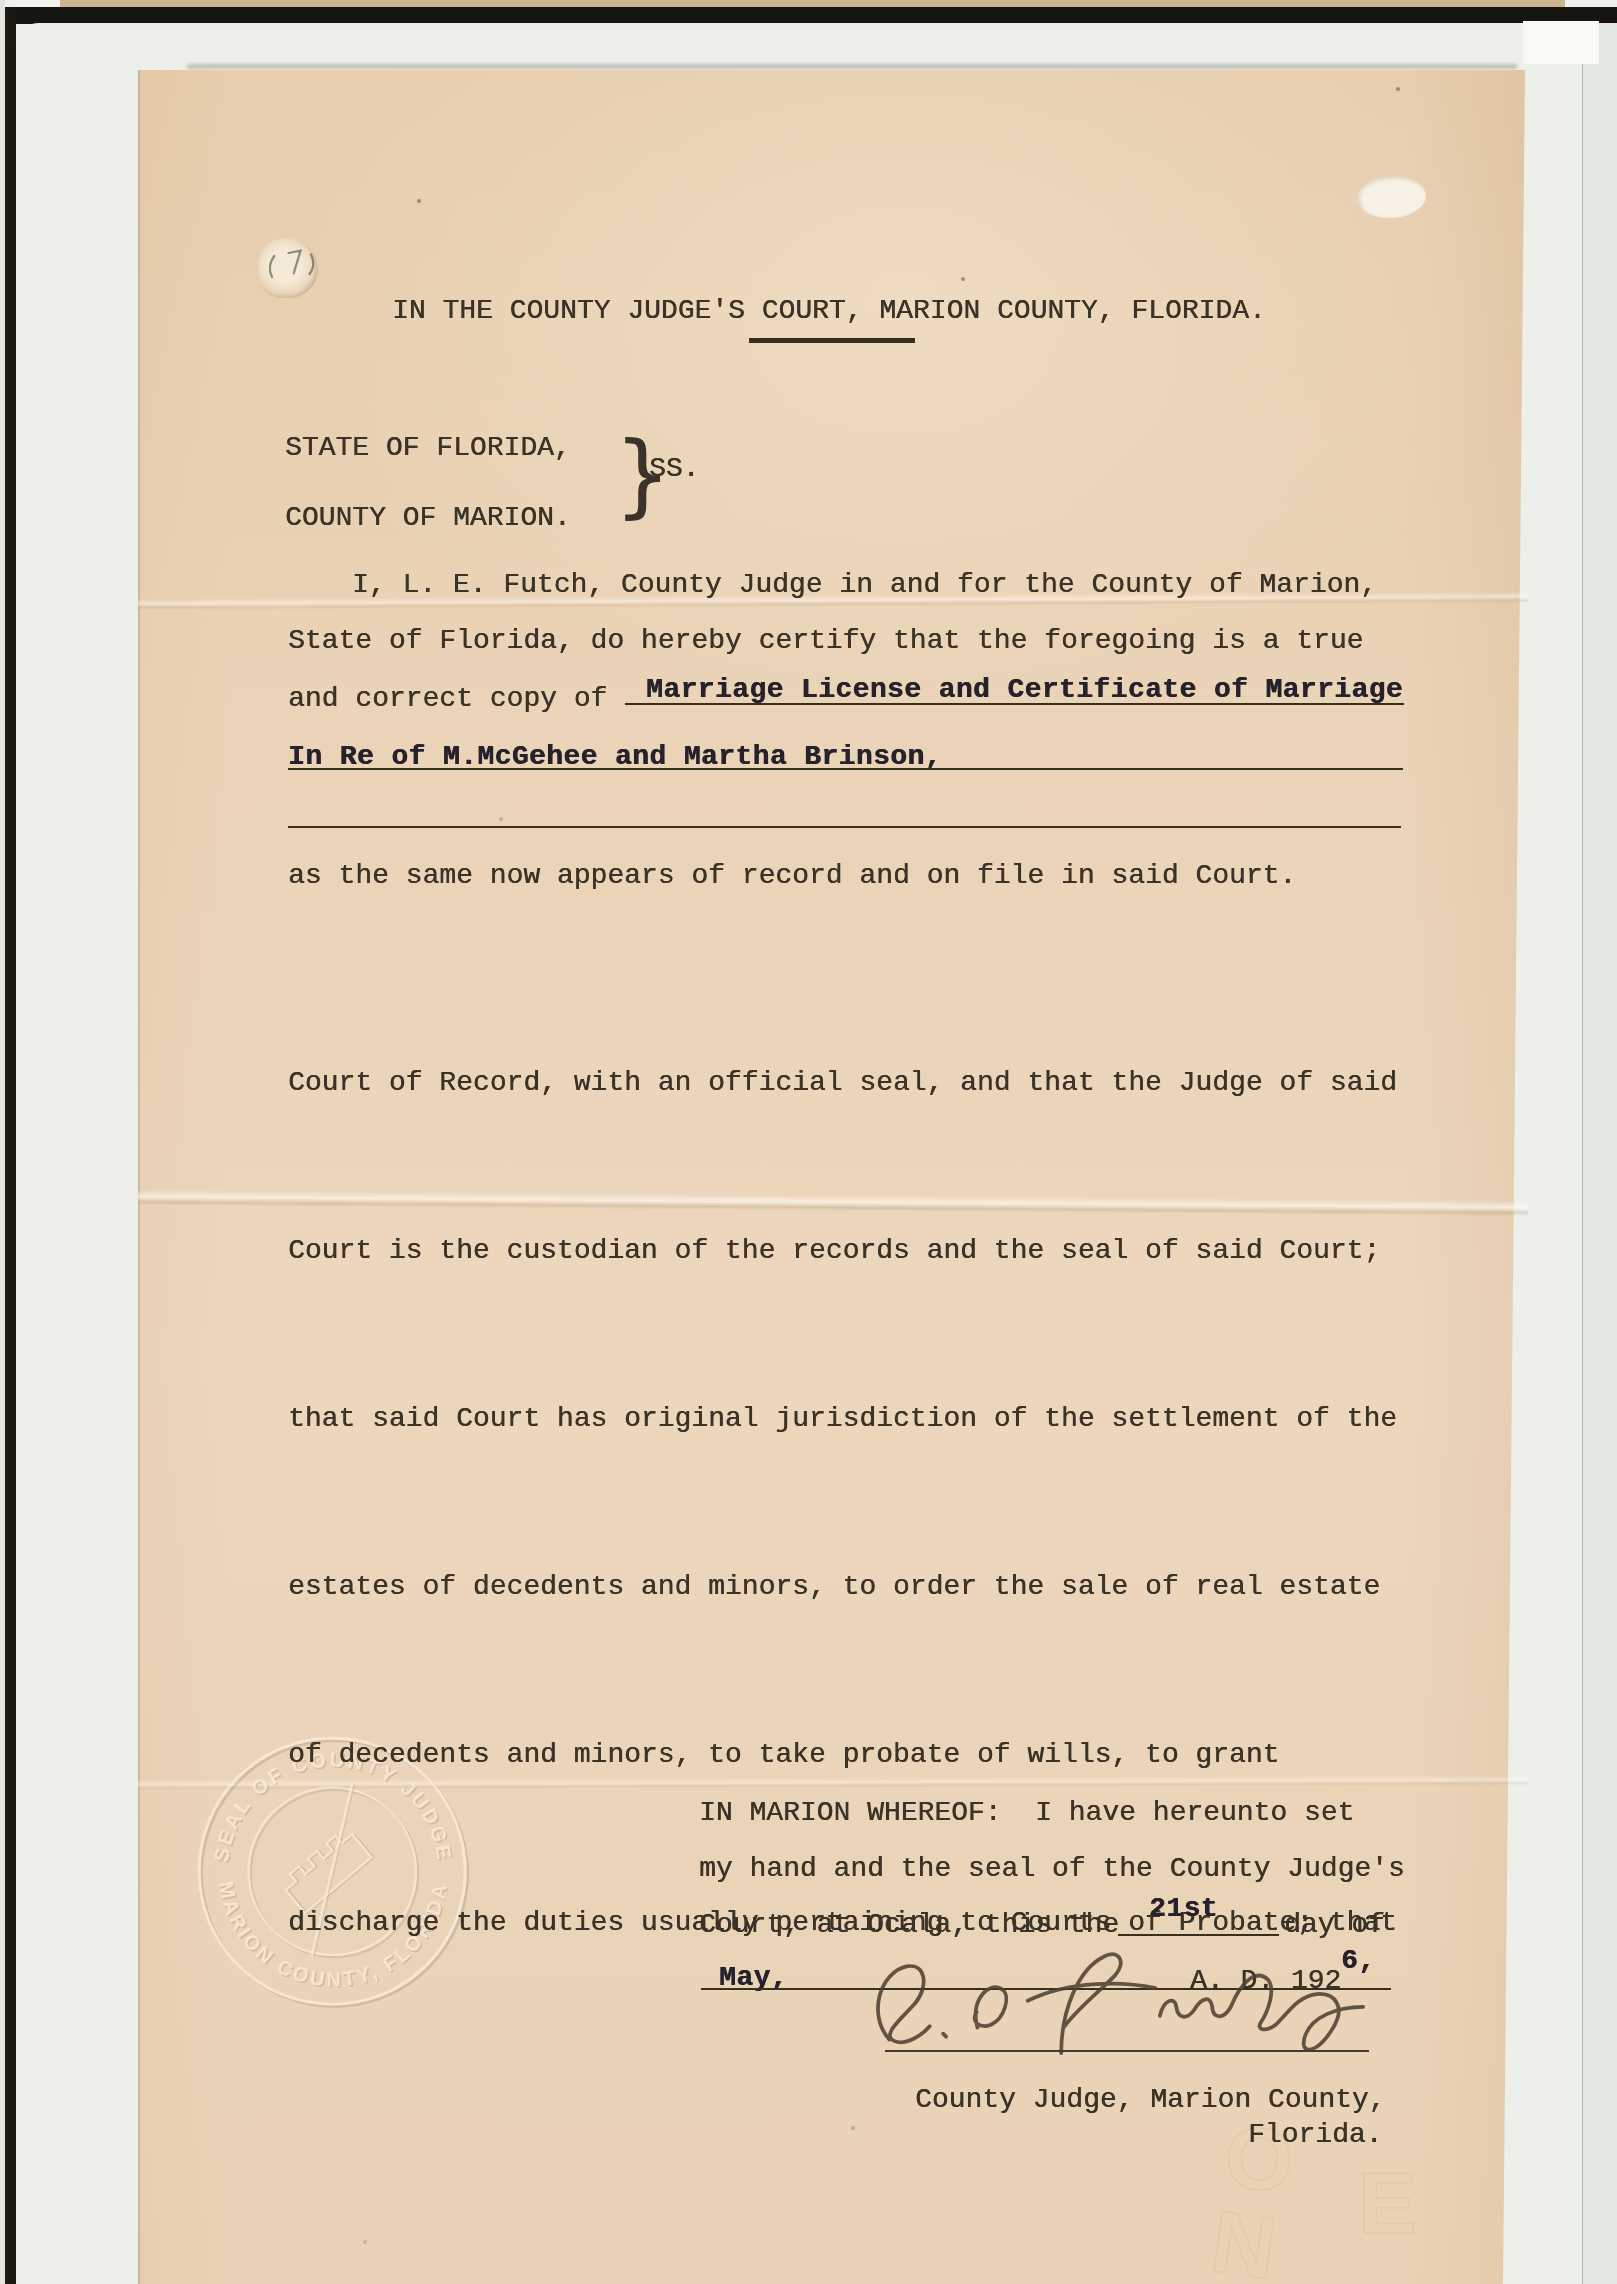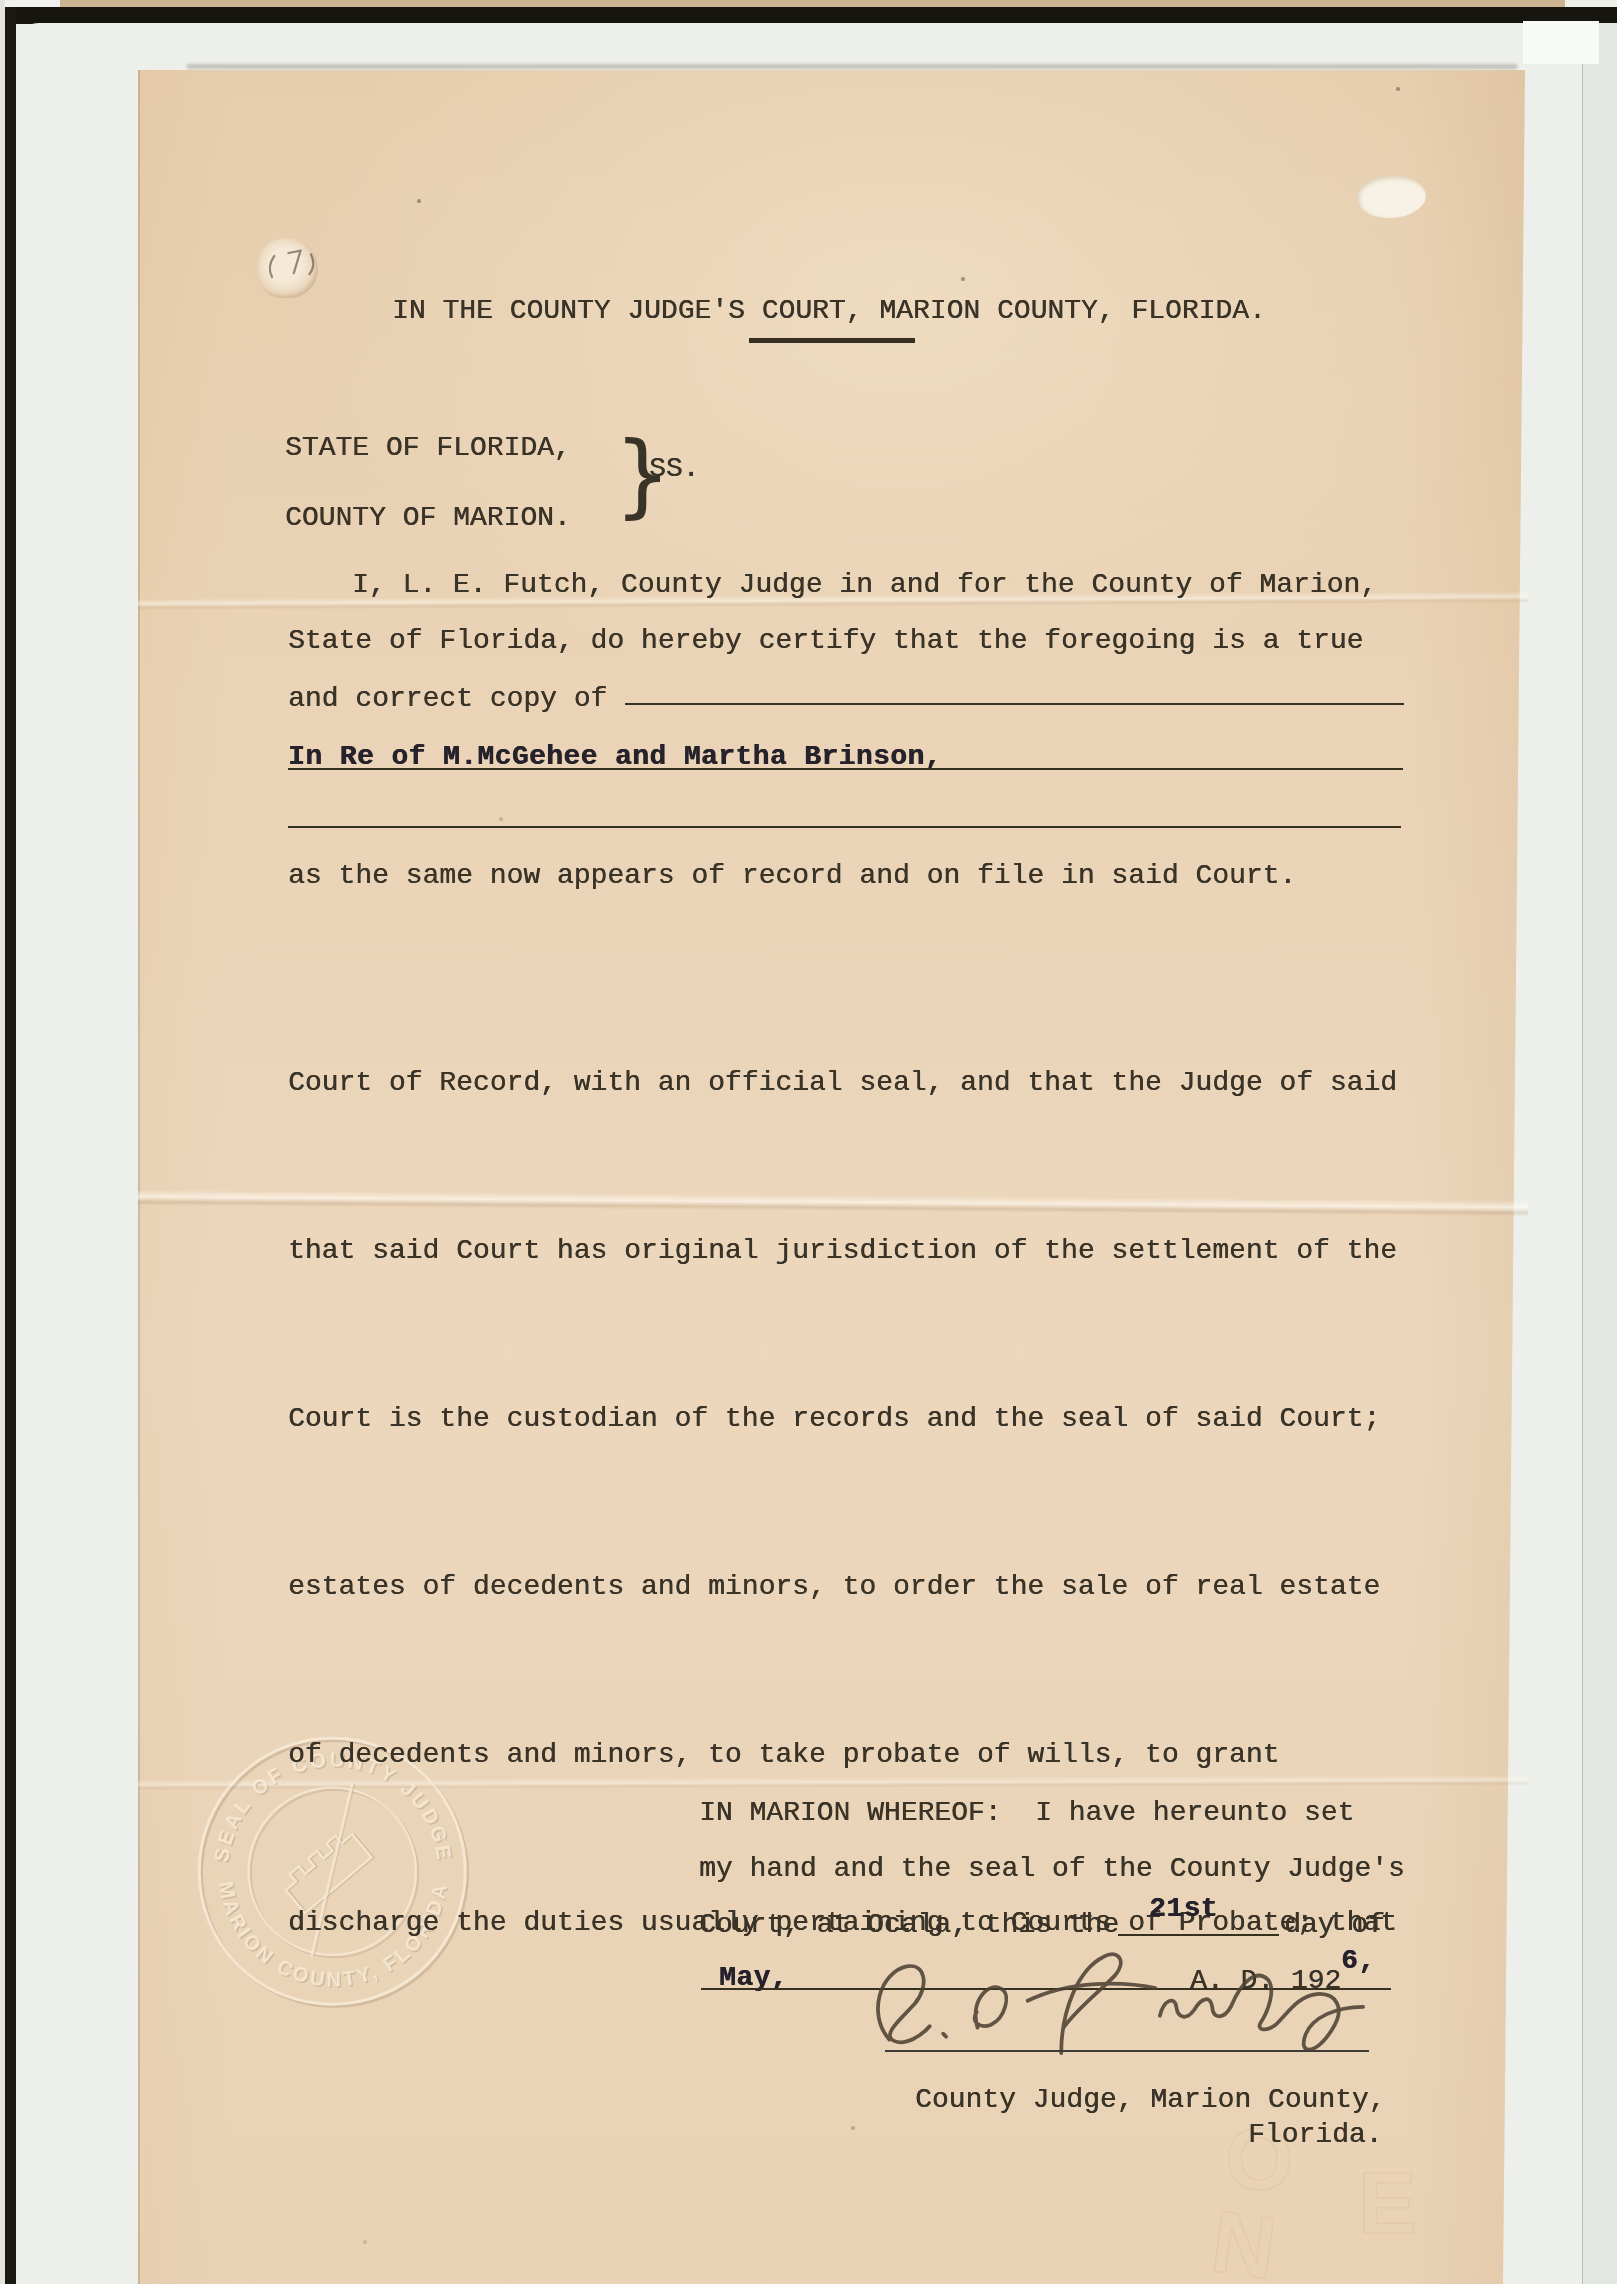--- a/index.html
+++ b/index.html
@@ -128,30 +128,31 @@
     <div class="rule" style="left:749px;top:338px;width:166px;height:4.5px"></div>
 
     <div class="tw" style="left:285px;top:433px">STATE OF FLORIDA,</div>
     <div class="tw" style="left:285px;top:503px">COUNTY OF MARION.</div>
     <div class="brace" style="left:614px;top:424px">}</div>
     <div class="tw" style="left:649px;top:454px">SS.</div>
 
     <div class="tw" style="left:352px;top:570px">I, L. E. Futch, County Judge in and for the County of Marion,</div>
     <div class="tw" style="left:288px;top:626px">State of Florida, do hereby certify that the foregoing is a true</div>
     <div class="tw" style="left:288px;top:684px">and correct copy of</div>
+    <div class="tw twb" style="left:646px;top:675px">Marriage License and Certificate of Marriage</div>
     <div class="rule" style="left:625px;top:703px;width:779px"></div>
     <div class="tw twb" style="left:288px;top:742px">In Re of M.McGehee and Martha Brinson,</div>
     <div class="rule" style="left:288px;top:768px;width:1115px;height:1.5px"></div>
     <div class="rule" style="left:288px;top:826px;width:1113px;height:1.5px"></div>
     <div class="tw" style="left:288px;top:861px">as the same now appears of record and on file in said Court.</div>
 
     <div class="block" style="left:288px;top:943px">
       <div>Court of Record, with an official seal, and that the Judge of said</div>
+      <div>Court is the custodian of the records and the seal of said Court;</div>
       <div>that said Court has original jurisdiction of the settlement of the</div>
-      <div>Court is the custodian of the records and the seal of said Court;</div>
       <div>estates of decedents and minors, to order the sale of real estate</div>
       <div>of decedents and minors, to take probate of wills, to grant</div>
       <div>discharge the duties usually pertaining to Courts of Probate; that</div>
       
       
       
       
       
       
       

